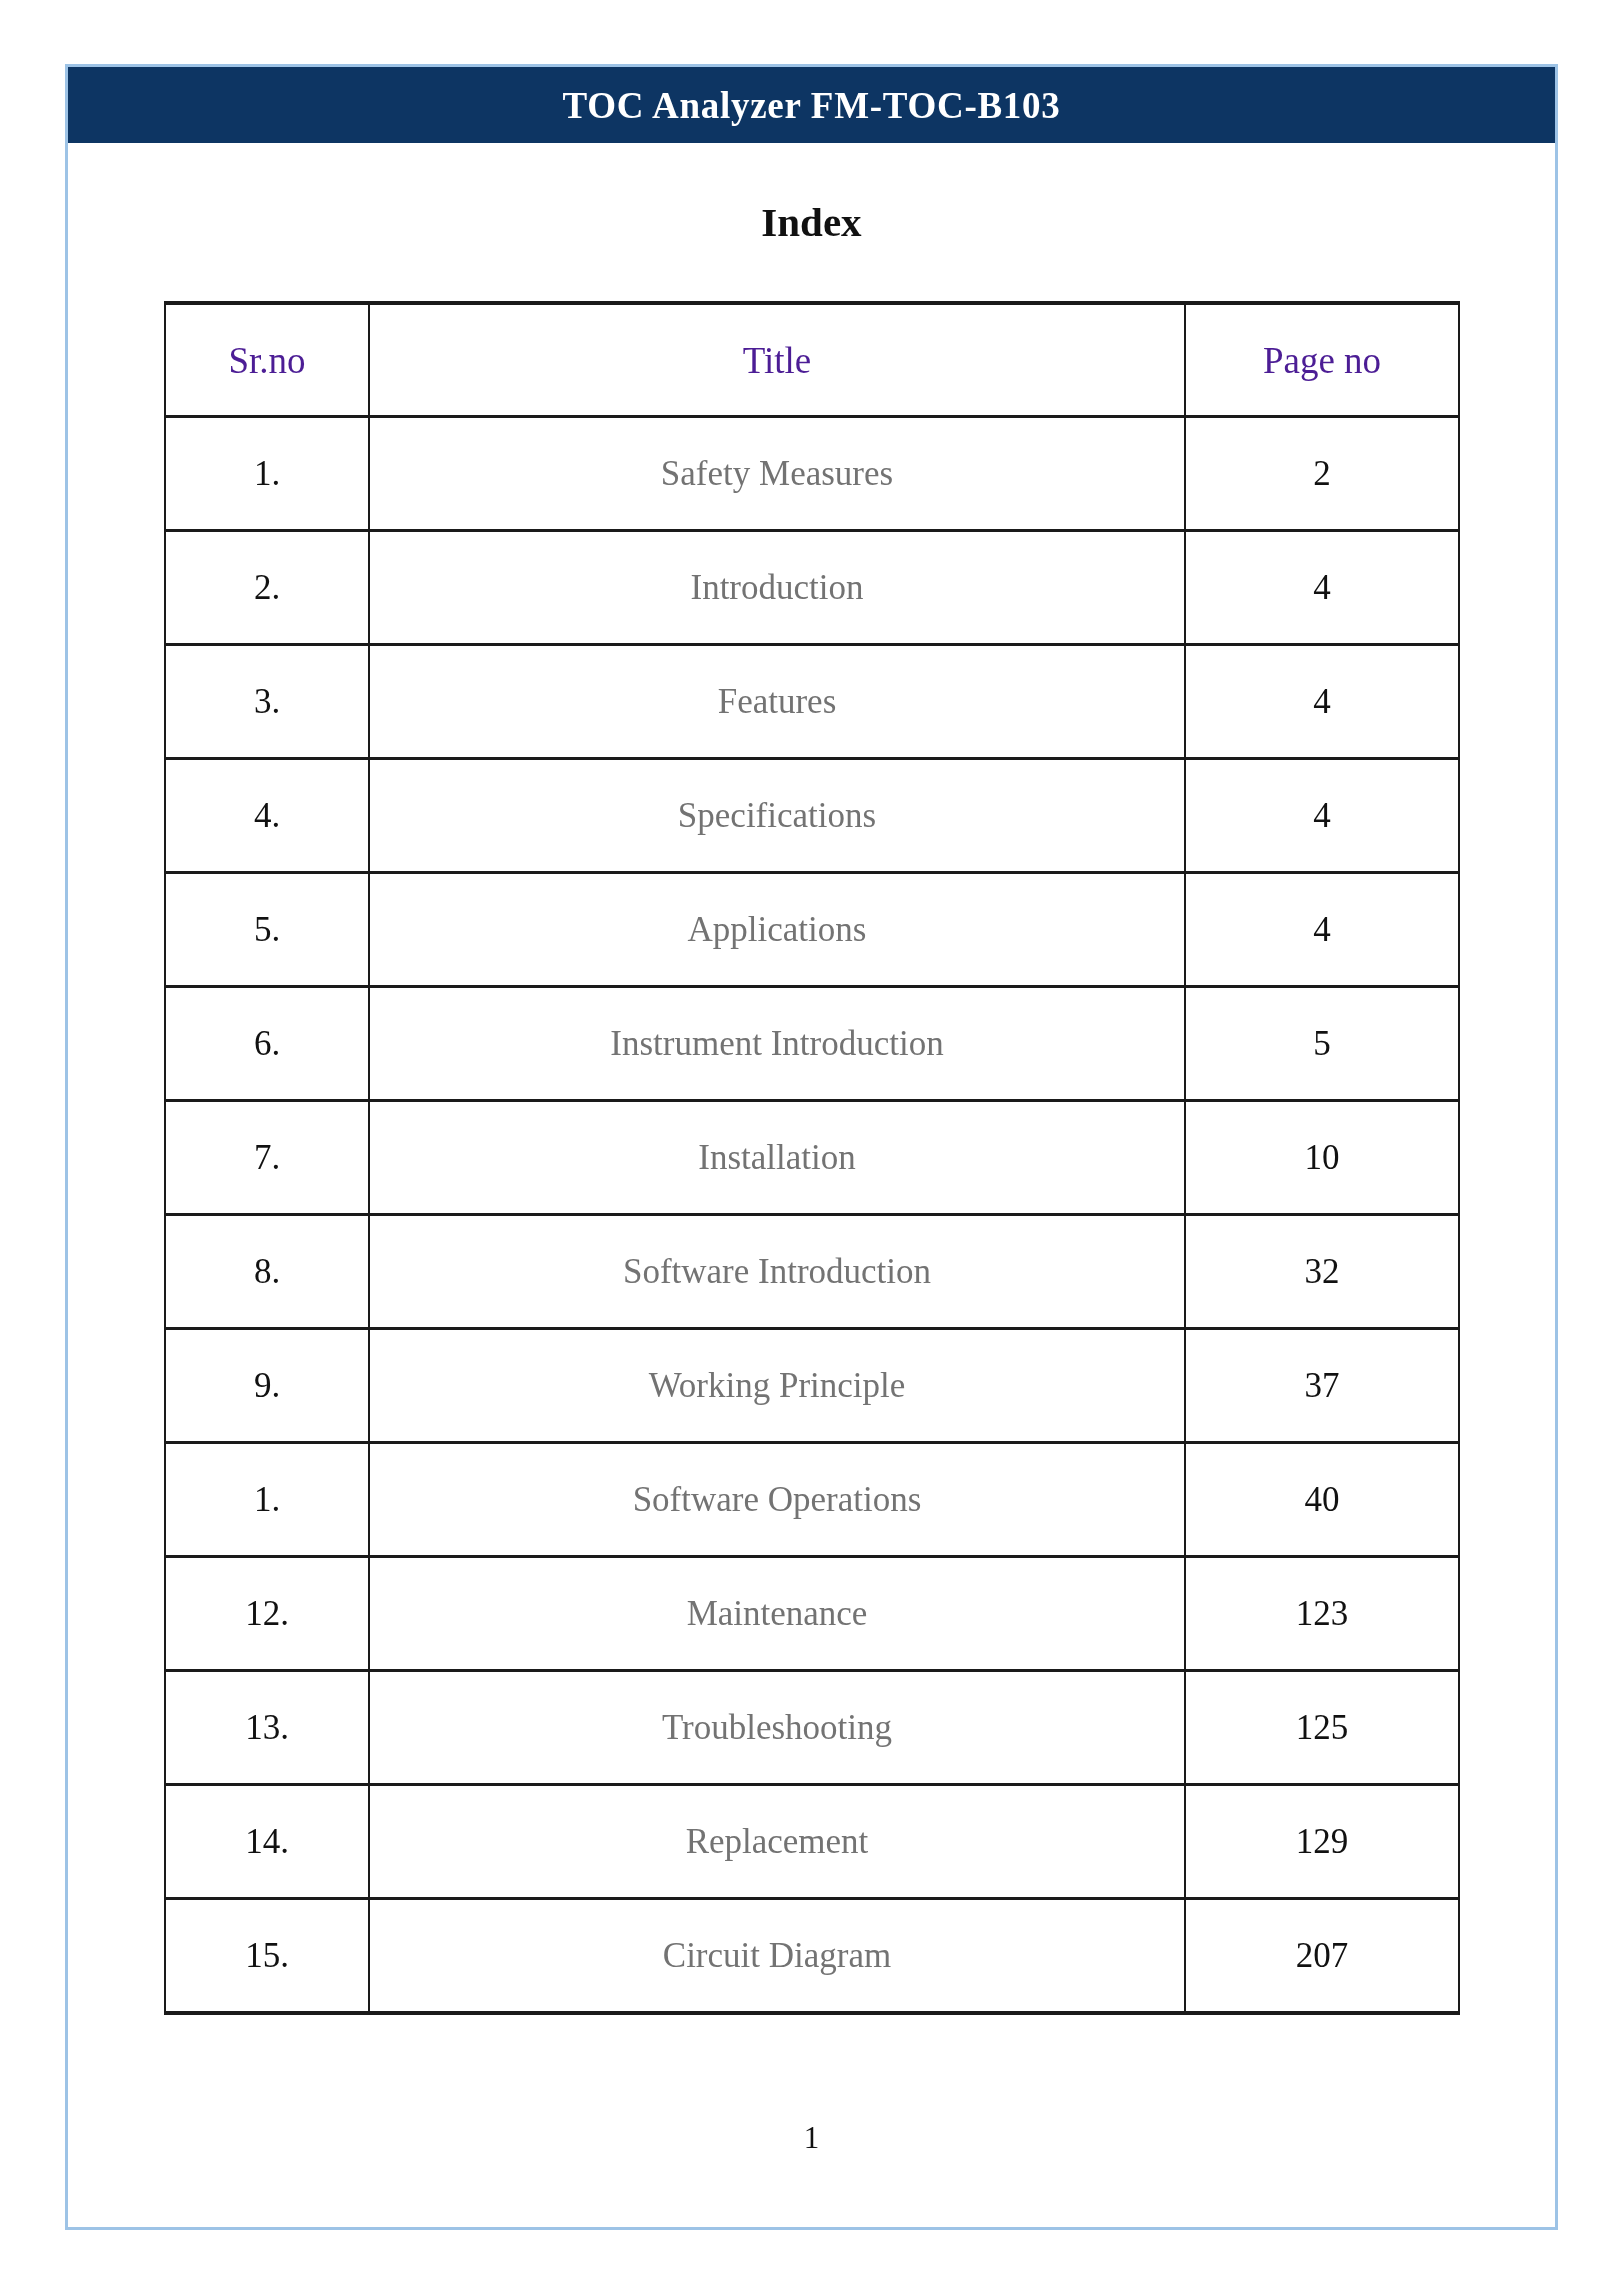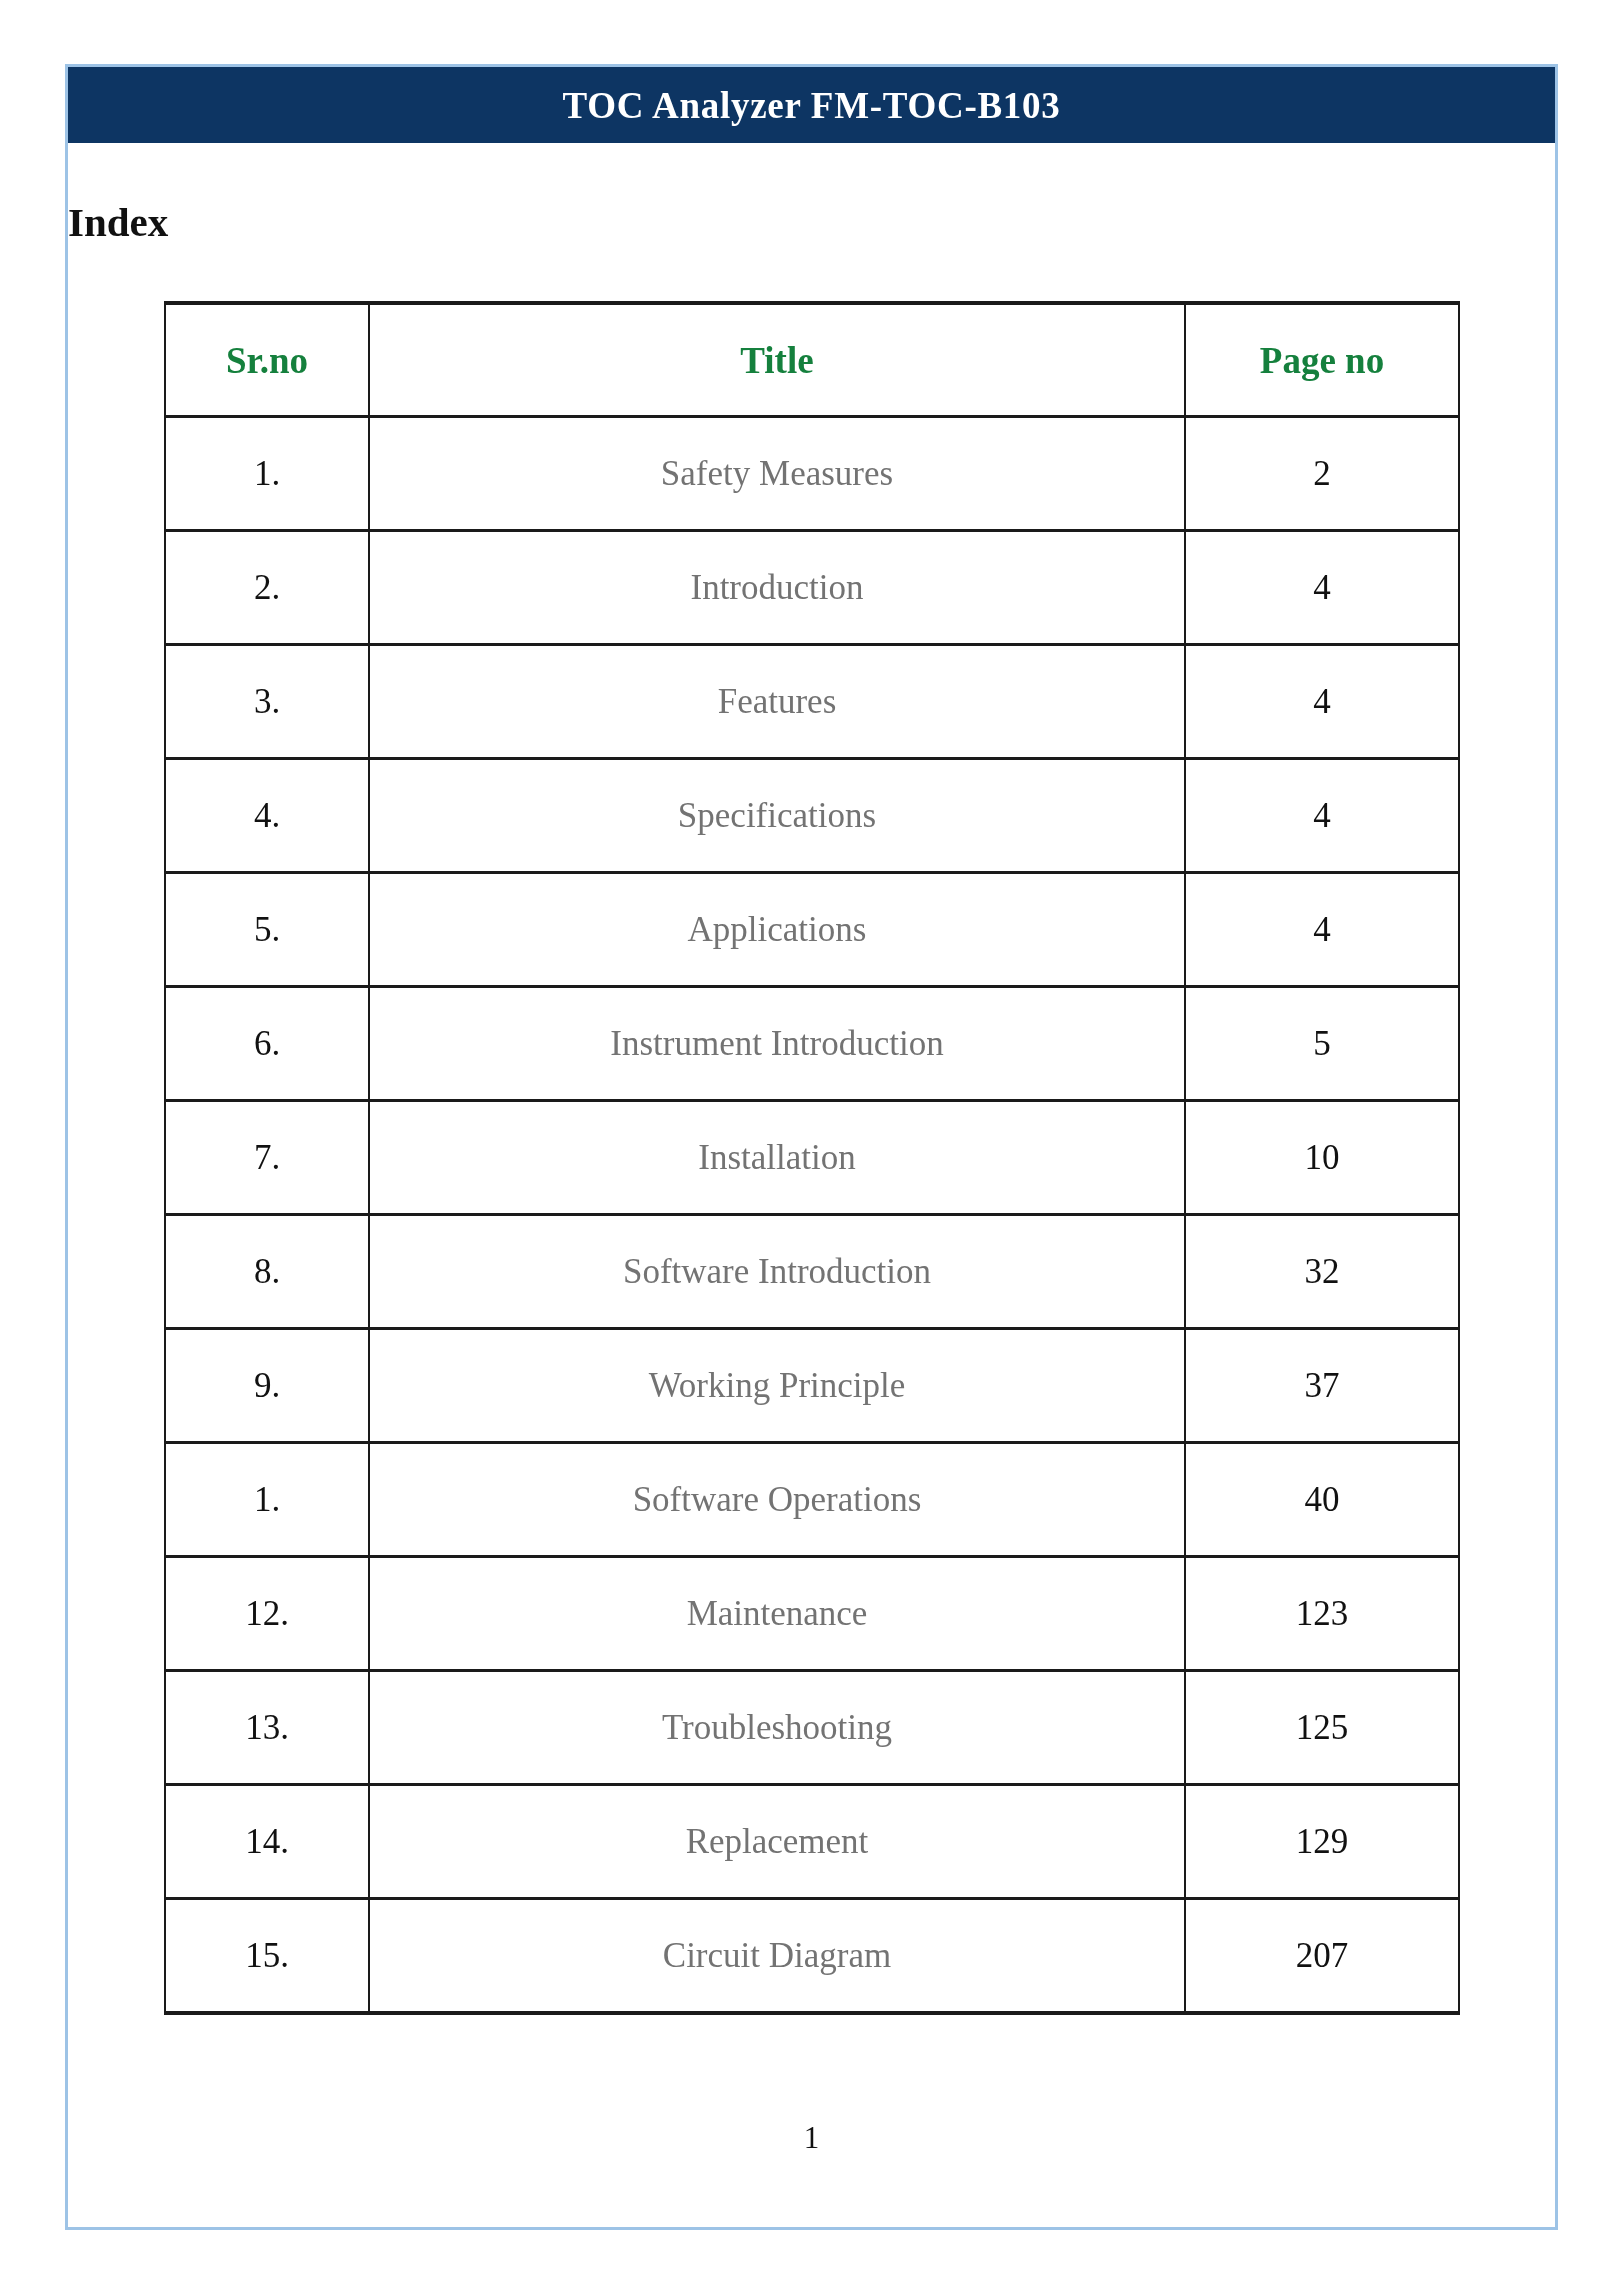--- a/index.html
+++ b/index.html
@@ -28,20 +28,21 @@
   .band-title{
     color:#ffffff;
     font-size:37px;
     font-weight:bold;
     letter-spacing:0.7px;
   }
   .index-title{
     position:absolute;
     left:0;top:131px;
     width:100%;
+    text-align:center;
     font-size:41px;
     font-weight:bold;
     color:#111;
   }
   table.toc{
     position:absolute;
     left:96px;top:234px;
     width:1293px;
     border-collapse:collapse;
     table-layout:fixed;
@@ -58,22 +59,22 @@
     border-top-width:3.3px;
     border-bottom-width:3.3px;
     text-align:center;
     vertical-align:middle;
     padding:0;
     background:#ffffff;
   }
   table.toc th{
     height:110px;
     font-size:37px;
-    font-weight:bold;
-    color:#15803d;
+    font-weight:normal;
+    color:#4c1d95;
   }
   table.toc td{
     height:111px;
     font-size:35px;
   }
   td.sr-cell, td.page-cell{color:#111;}
   td.title-cell{color:#737373;}
   .page-num{
     position:absolute;
     left:0;top:2053px;

